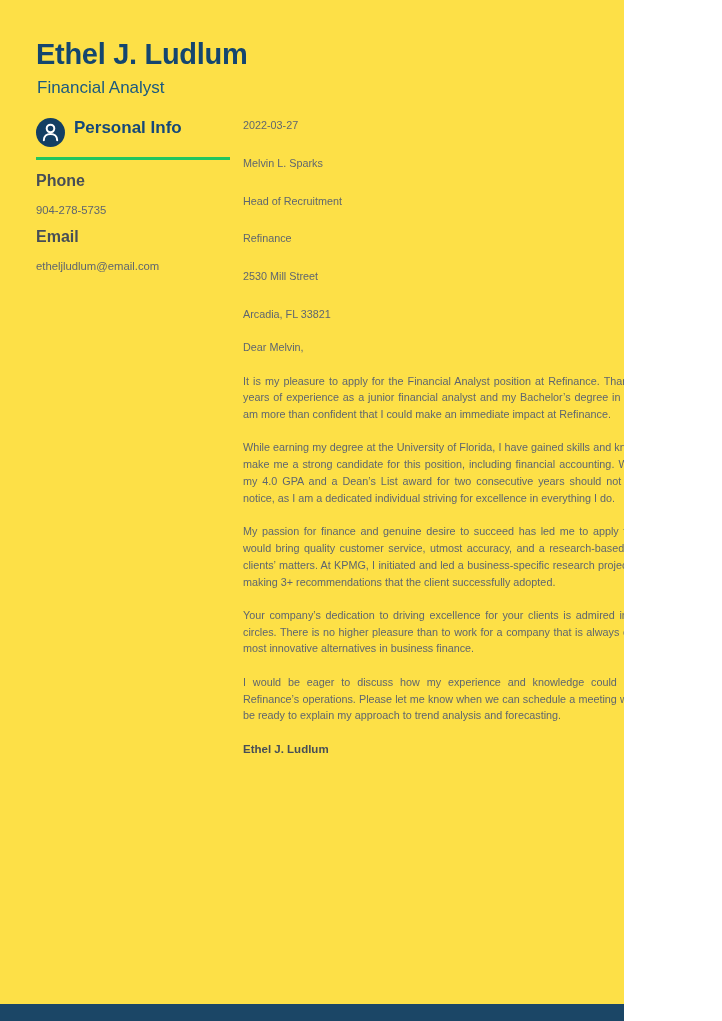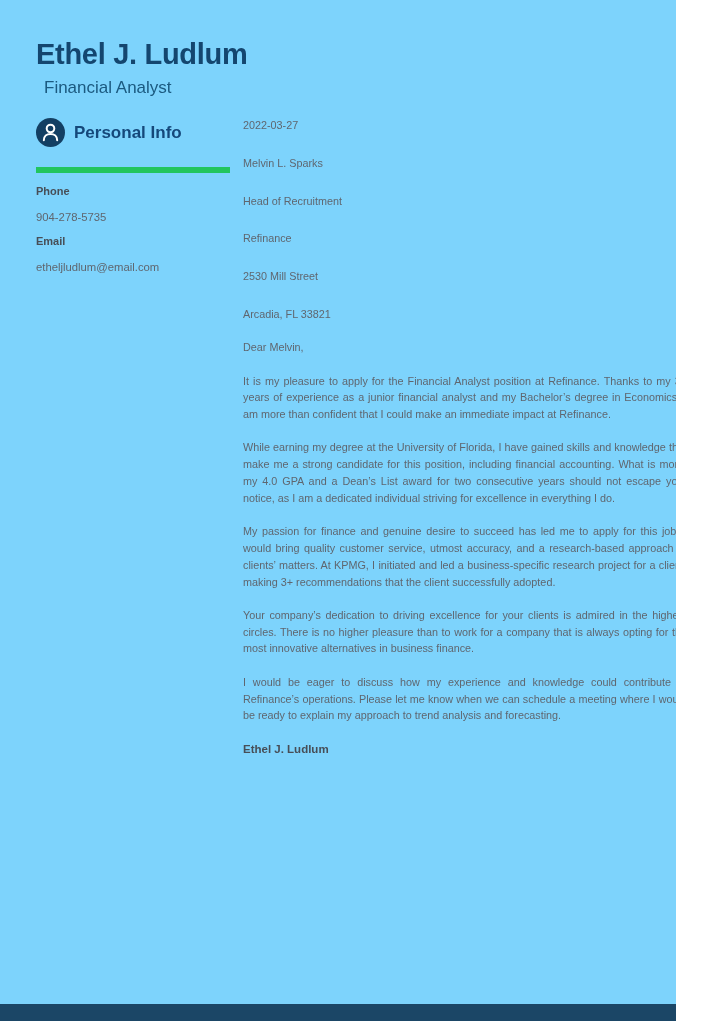--- a/index.html
+++ b/index.html
@@ -3,62 +3,62 @@
 <meta charset="utf-8">
 <style>
   html, body { margin: 0; padding: 0; }
   body {
     width: 722px; height: 1021px;
     background: #ffffff;
     font-family: "Liberation Sans", sans-serif;
   }
   .page {
     position: relative;
-    width: 676px; height: 1021px;
-    background: #7dd3fc;
+    width: 624px; height: 1021px;
+    background: #fde047;
     overflow: hidden;
   }
 
   
   .header { position: absolute; left: 36px; top: 38px; }
   .name {
     margin: 0;
     font-size: 29px;
     font-weight: bold;
     letter-spacing: -0.3px;
     color: #14466f;
   }
   .job-title {
-    margin: 7px 0 0 8px;
+    margin: 7px 0 0 1px;
     font-size: 17px;
     font-weight: normal;
     color: #1b5a80;
   }
 
   
   .sidebar { position: absolute; left: 36px; top: 118px; width: 194px; }
   .section-head {
-    display: flex; align-items: center;
-    padding-bottom: 20px;
-    border-bottom: 6px solid #22c55e;
+    display: flex; 
+    padding-bottom: 10px;
+    border-bottom: 3px solid #22c55e;
   }
   .icon-circle {
     width: 29px; height: 29px; border-radius: 50%;
     background: #133f63;
     flex: 0 0 auto;
     display: flex; align-items: center; justify-content: center;
   }
   .section-title {
     margin-left: 9px;
     font-size: 17px; font-weight: bold;
     color: #15487a;
   }
   .field-label {
     margin-top: 12px;
-    font-size: 11px; font-weight: bold;
+    font-size: 16px; font-weight: bold;
     color: #474e57;
   }
   .field-value {
     margin-top: 14px;
     font-size: 11.3px;
     color: #5f666f;
   }
 
   
   .main {

